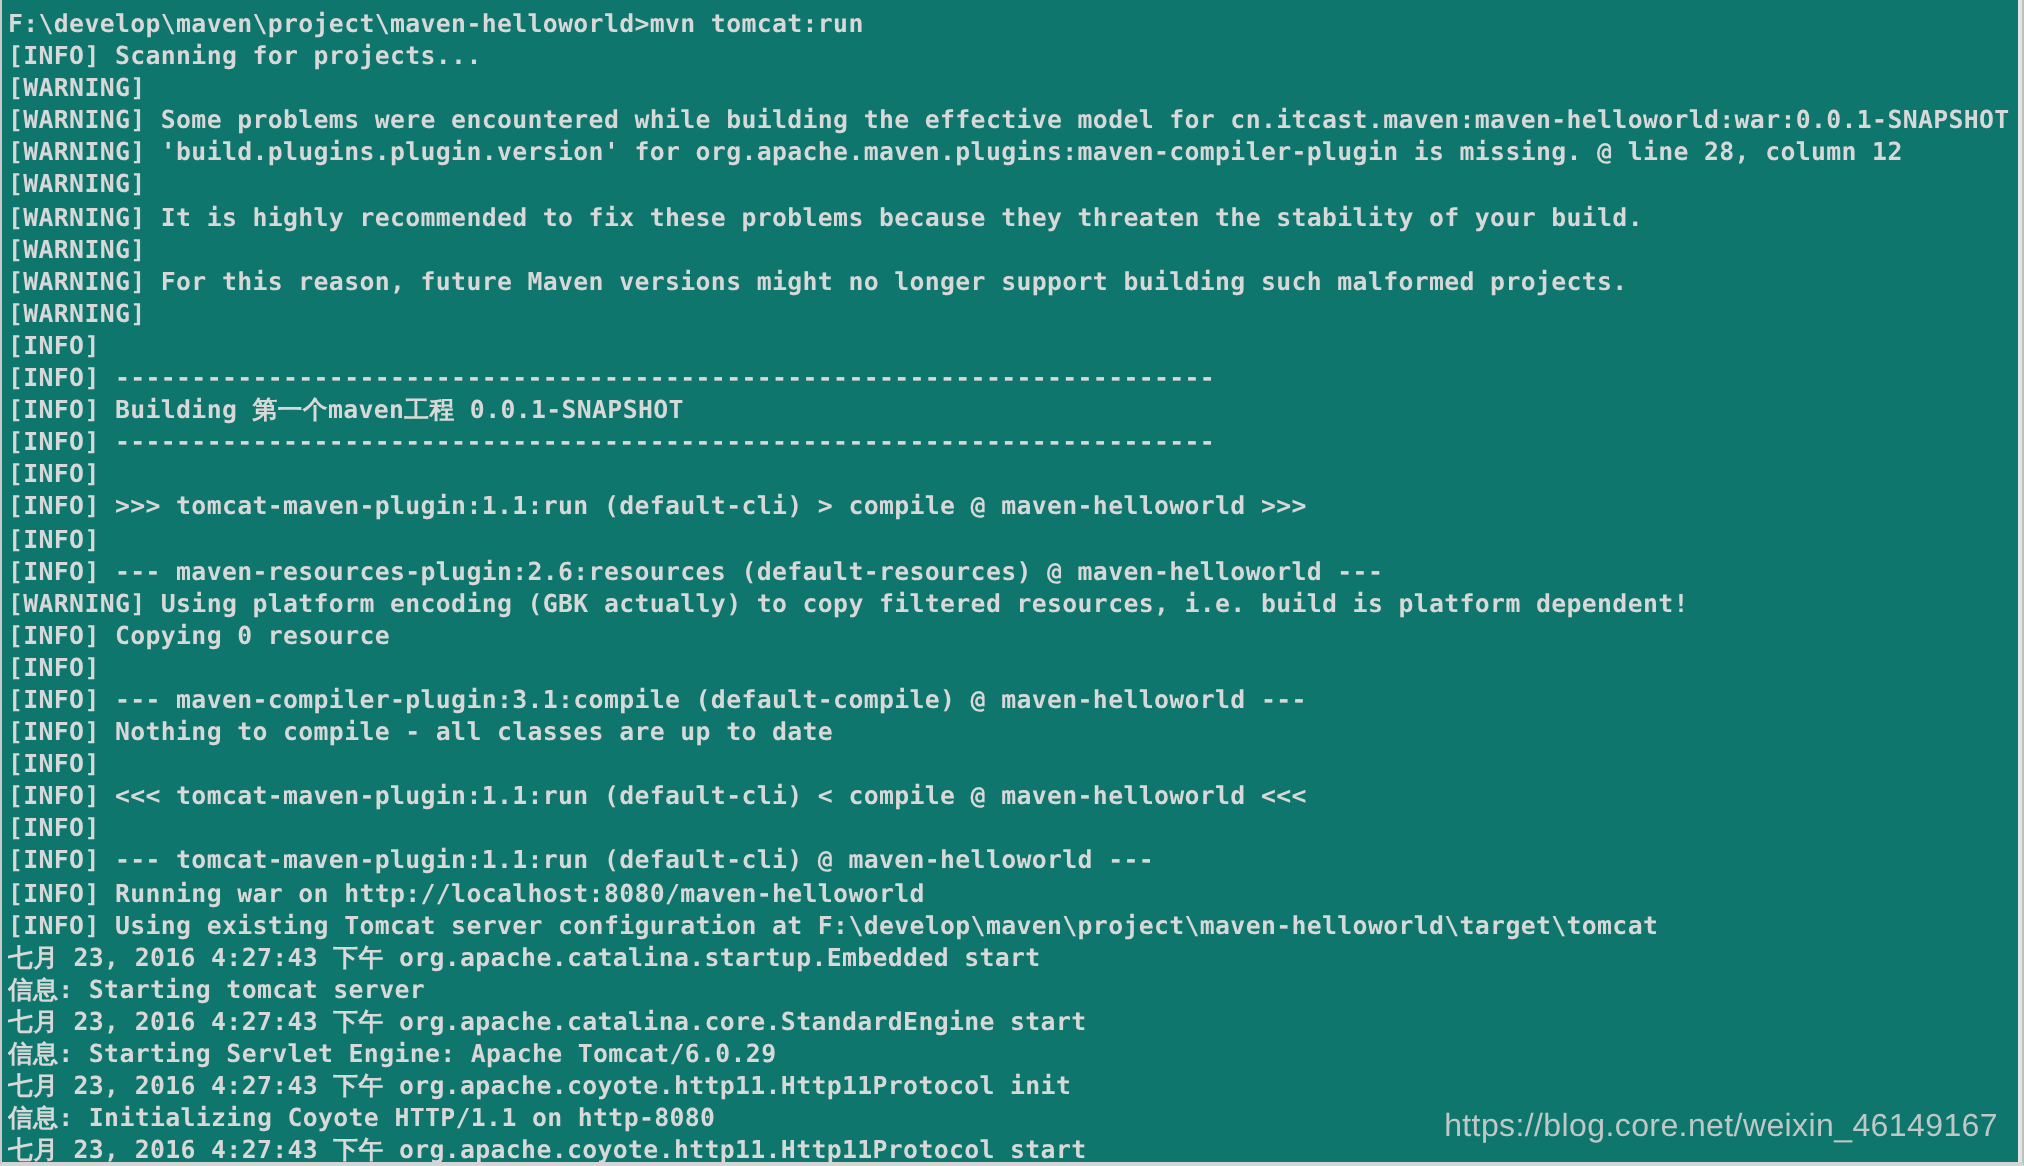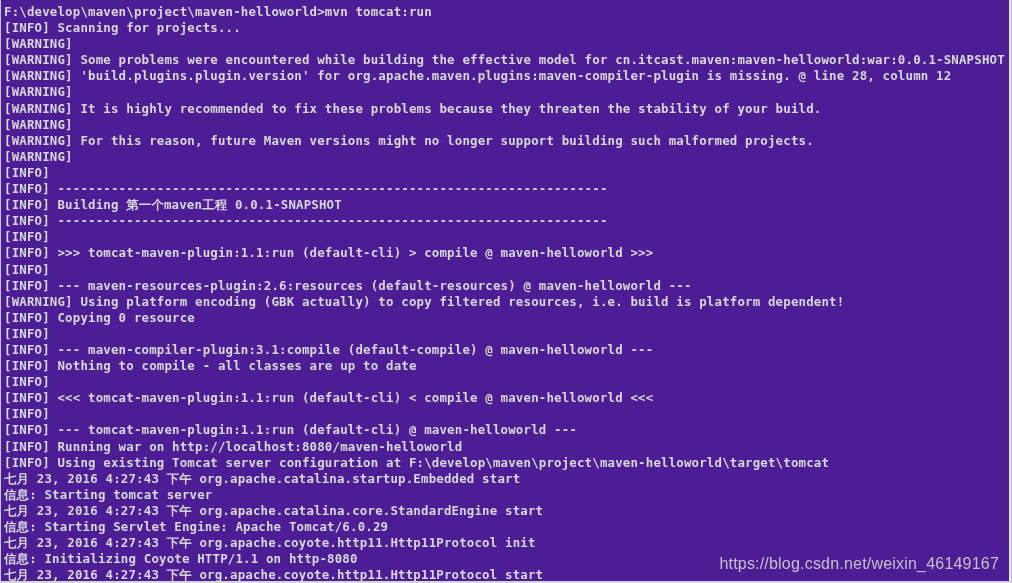--- a/index.html
+++ b/index.html
@@ -13,21 +13,21 @@
     overflow: hidden;
     font-family: "DejaVu Sans Mono", "Liberation Mono", monospace;
   }
 
   #console-window {
     position: absolute;
     left: 0;
     top: 0;
     width: 1012px;
     height: 583px;
-    background: #4c1d95;
+    background: #0f766e;
     box-sizing: border-box;
     border-left: 1px solid #c9c9c9;
     border-right: 1px solid #bfbfbf;
     border-bottom: 2px solid #d5d5d5;
     overflow: hidden;
   }
 
   #console-scrollbar-edge {
     position: absolute;
     right: 0px;
@@ -74,15 +74,15 @@
 </style>
 </head>
 <body>
 
 <div id="console-window">
 
   <div id="console-output"><span class="line">F:\develop\maven\project\maven-helloworld&gt;mvn tomcat:run</span><span class="line">[INFO] Scanning for projects...</span><span class="line">[WARNING]</span><span class="line">[WARNING] Some problems were encountered while building the effective model for cn.itcast.maven:maven-helloworld:war:0.0.1-SNAPSHOT</span><span class="line">[WARNING] 'build.plugins.plugin.version' for org.apache.maven.plugins:maven-compiler-plugin is missing. @ line 28, column 12</span><span class="line">[WARNING]</span><span class="line">[WARNING] It is highly recommended to fix these problems because they threaten the stability of your build.</span><span class="line">[WARNING]</span><span class="line">[WARNING] For this reason, future Maven versions might no longer support building such malformed projects.</span><span class="line">[WARNING]</span><span class="line">[INFO]</span><span class="line">[INFO] ------------------------------------------------------------------------</span><span class="line">[INFO] Building 第一个maven工程 0.0.1-SNAPSHOT</span><span class="line">[INFO] ------------------------------------------------------------------------</span><span class="line">[INFO]</span><span class="line">[INFO] &gt;&gt;&gt; tomcat-maven-plugin:1.1:run (default-cli) &gt; compile @ maven-helloworld &gt;&gt;&gt;</span><span class="line">[INFO]</span><span class="line">[INFO] --- maven-resources-plugin:2.6:resources (default-resources) @ maven-helloworld ---</span><span class="line">[WARNING] Using platform encoding (GBK actually) to copy filtered resources, i.e. build is platform dependent!</span><span class="line">[INFO] Copying 0 resource</span><span class="line">[INFO]</span><span class="line">[INFO] --- maven-compiler-plugin:3.1:compile (default-compile) @ maven-helloworld ---</span><span class="line">[INFO] Nothing to compile - all classes are up to date</span><span class="line">[INFO]</span><span class="line">[INFO] &lt;&lt;&lt; tomcat-maven-plugin:1.1:run (default-cli) &lt; compile @ maven-helloworld &lt;&lt;&lt;</span><span class="line">[INFO]</span><span class="line">[INFO] --- tomcat-maven-plugin:1.1:run (default-cli) @ maven-helloworld ---</span><span class="line">[INFO] Running war on http://localhost:8080/maven-helloworld</span><span class="line">[INFO] Using existing Tomcat server configuration at F:\develop\maven\project\maven-helloworld\target\tomcat</span><span class="line">七月 23, 2016 4:27:43 下午 org.apache.catalina.startup.Embedded start</span><span class="line">信息: Starting tomcat server</span><span class="line">七月 23, 2016 4:27:43 下午 org.apache.catalina.core.StandardEngine start</span><span class="line">信息: Starting Servlet Engine: Apache Tomcat/6.0.29</span><span class="line">七月 23, 2016 4:27:43 下午 org.apache.coyote.http11.Http11Protocol init</span><span class="line">信息: Initializing Coyote HTTP/1.1 on http-8080</span><span class="line">七月 23, 2016 4:27:43 下午 org.apache.coyote.http11.Http11Protocol start</span></div>
 
   <div id="console-scrollbar-edge"></div>
 
-  <div id="watermark">https://blog.csdn.net/weixin_46149167</div>
+  <div id="watermark">https://blog.core.net/weixin_46149167</div>
 
 </div>
 
 </body></html>

